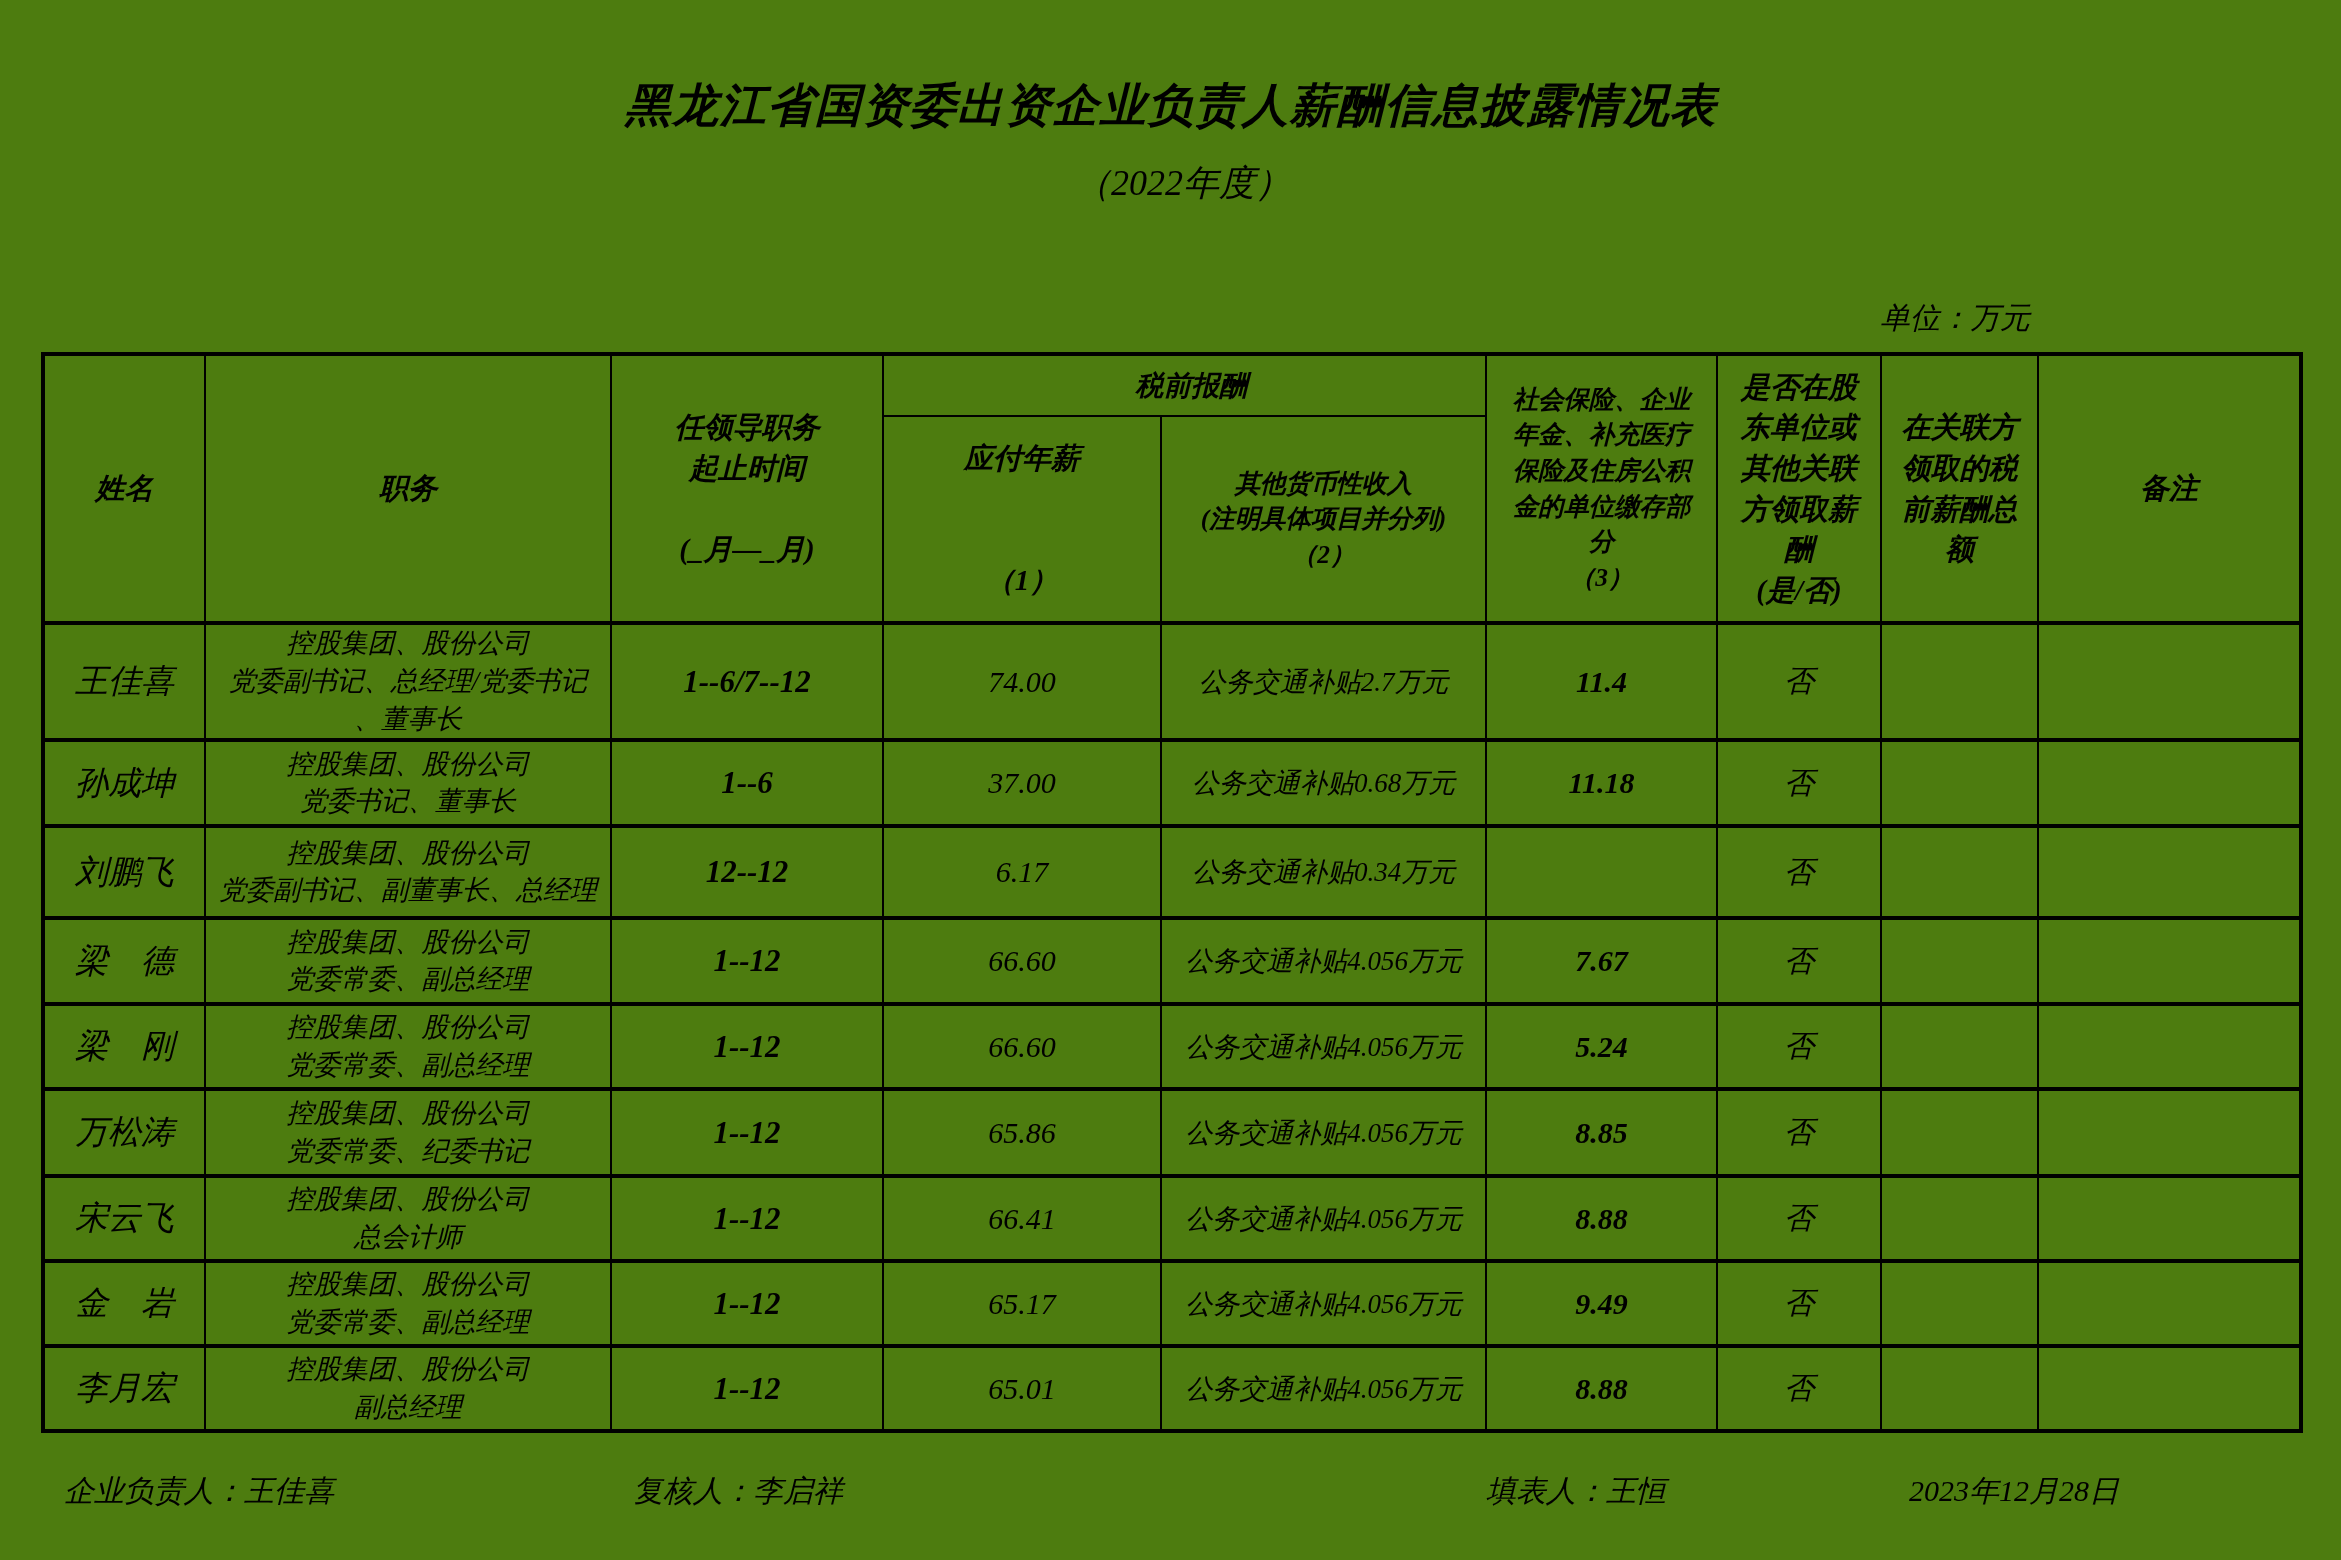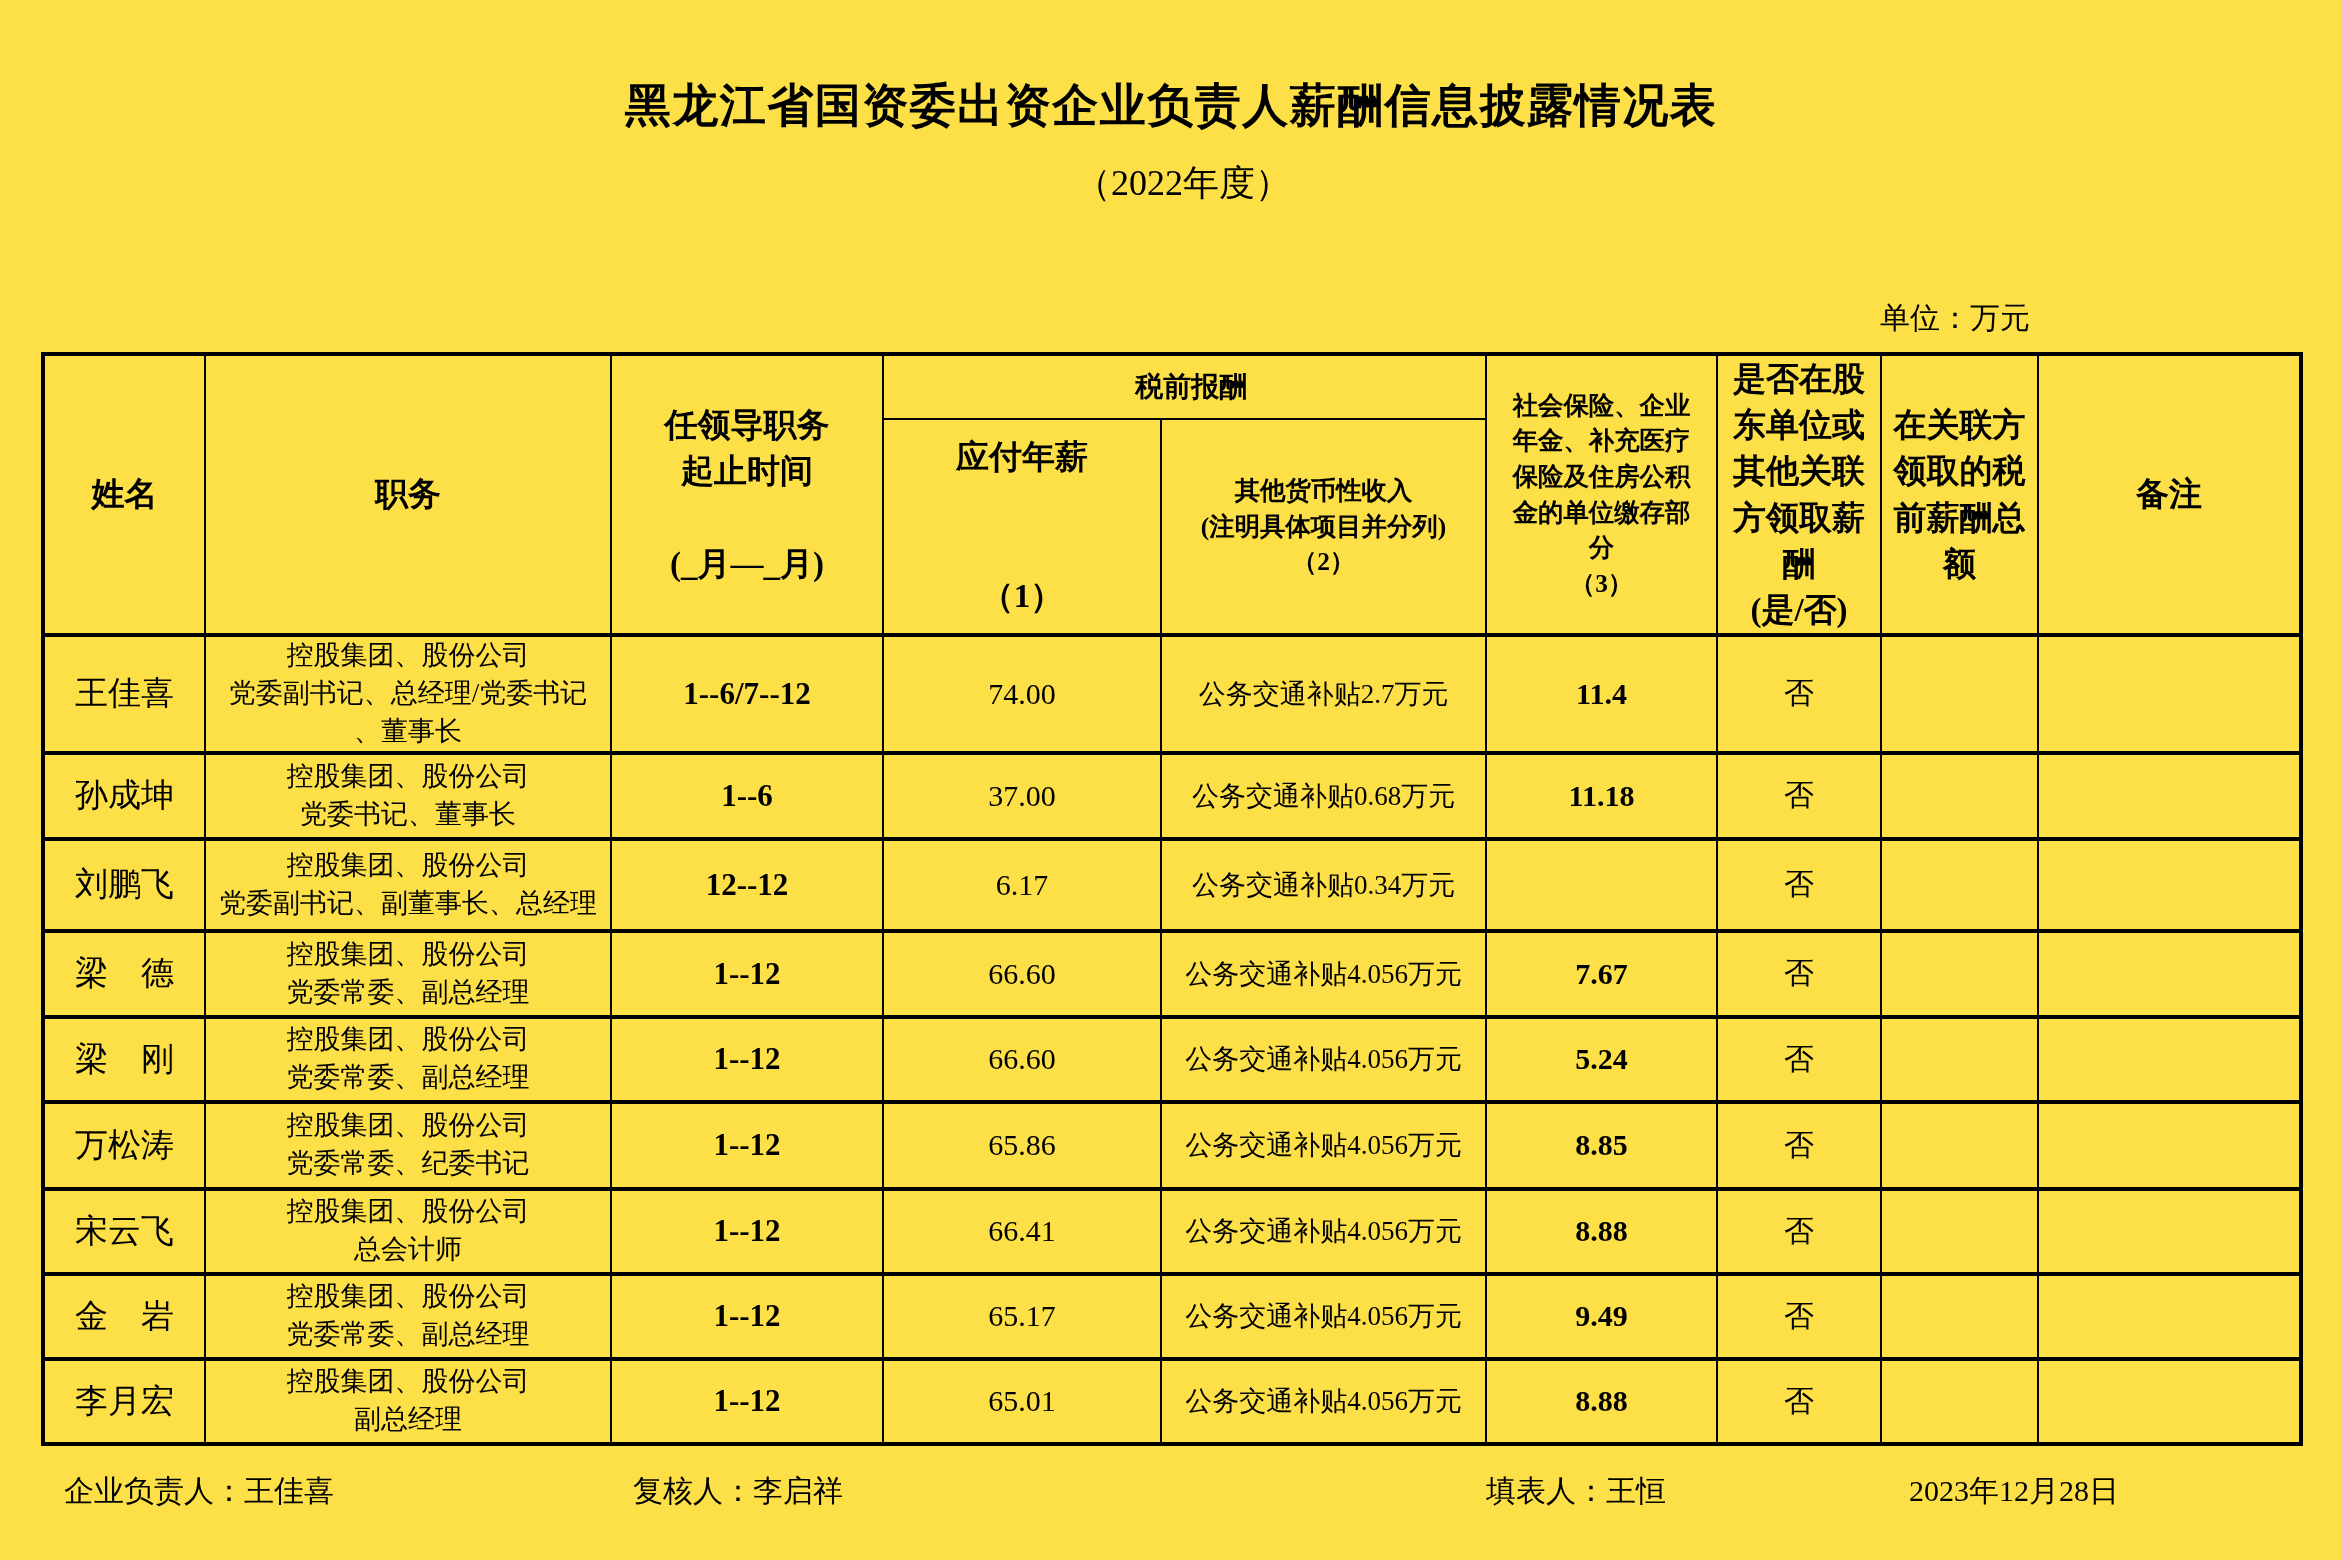--- a/index.html
+++ b/index.html
@@ -1,28 +1,28 @@
 <!DOCTYPE html>
 <html style="font-size:12px"><head>
 <meta charset="utf-8">
 <style>
   html,body{margin:0;padding:0;background:#fff;}
   body{font-family:"Liberation Serif","DejaVu Serif",serif;color:#000;}
-  .page{position:relative;width:2342px;height:1560px;background:#fde047;overflow:hidden;}
+  .page{position:relative;width:2342px;height:1560px;background:#4d7c0f;overflow:hidden;font-style:italic;}
   .title{position:absolute;top:75px;left:0;width:100%;text-align:center;
          font-size:46px;font-weight:bold;letter-spacing:1.5px;}
   .subtitle{position:absolute;top:159px;left:12px;width:100%;text-align:center;
          font-size:36px;font-weight:normal;}
   .company{position:absolute;top:298px;left:46px;font-size:30px;}
   .unit{position:absolute;top:298px;left:1880px;font-size:30px;}
   table.main{position:absolute;left:41px;top:352px;width:2259px;
          border-collapse:collapse;table-layout:fixed;border:4.5px solid #000;}
   th,td{border:2.2px solid #000;padding:0 4.5px;text-align:center;vertical-align:middle;
          white-space:pre-line;overflow:hidden;}
-  thead th{font-weight:bold;font-size:33px;line-height:1.4;}
+  thead th{font-weight:bold;font-size:29px;line-height:1.4;}
   thead th.deep{border-bottom-width:4.5px;}
   thead th.small{font-size:25.4px;}
   thead th.pretax{font-size:28px;padding-left:18px;}
   tbody td{border-top-width:4.5px;border-bottom-width:4.5px;}
   .c-name{font-size:33px;}
   .c-pos{font-size:27px;line-height:1.4;}
   .c-tenure{font-size:31px;font-weight:bold;}
   .c-num{font-size:30px;}
   .c-other{font-size:27px;}
   .c-ins{font-size:30px;font-weight:bold;}

